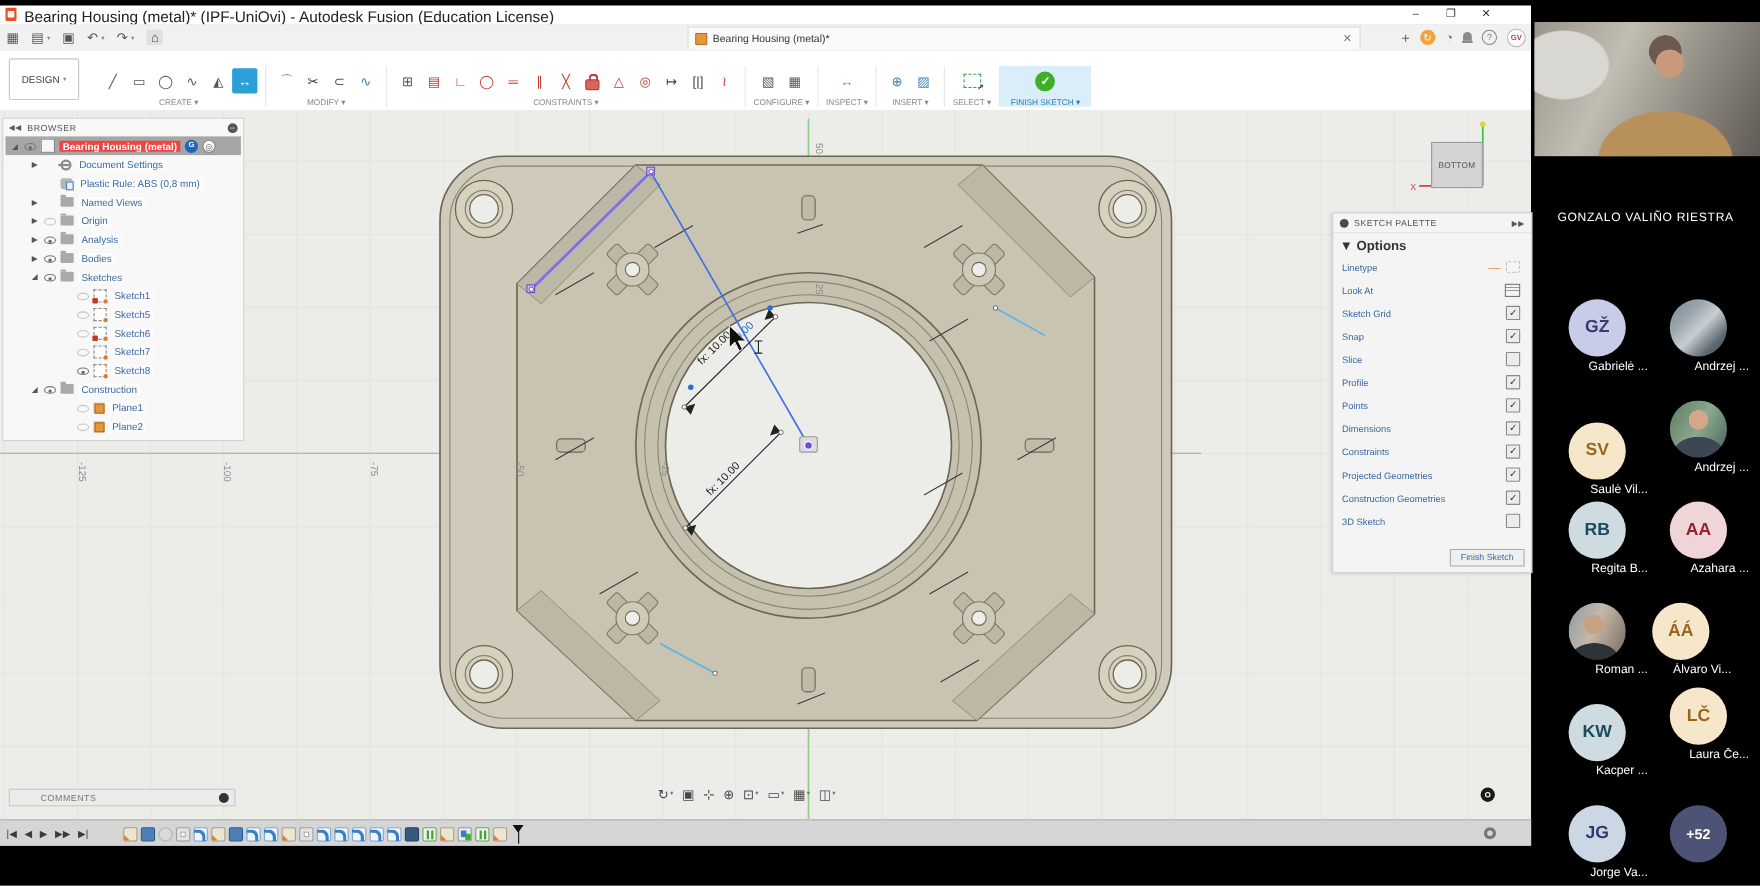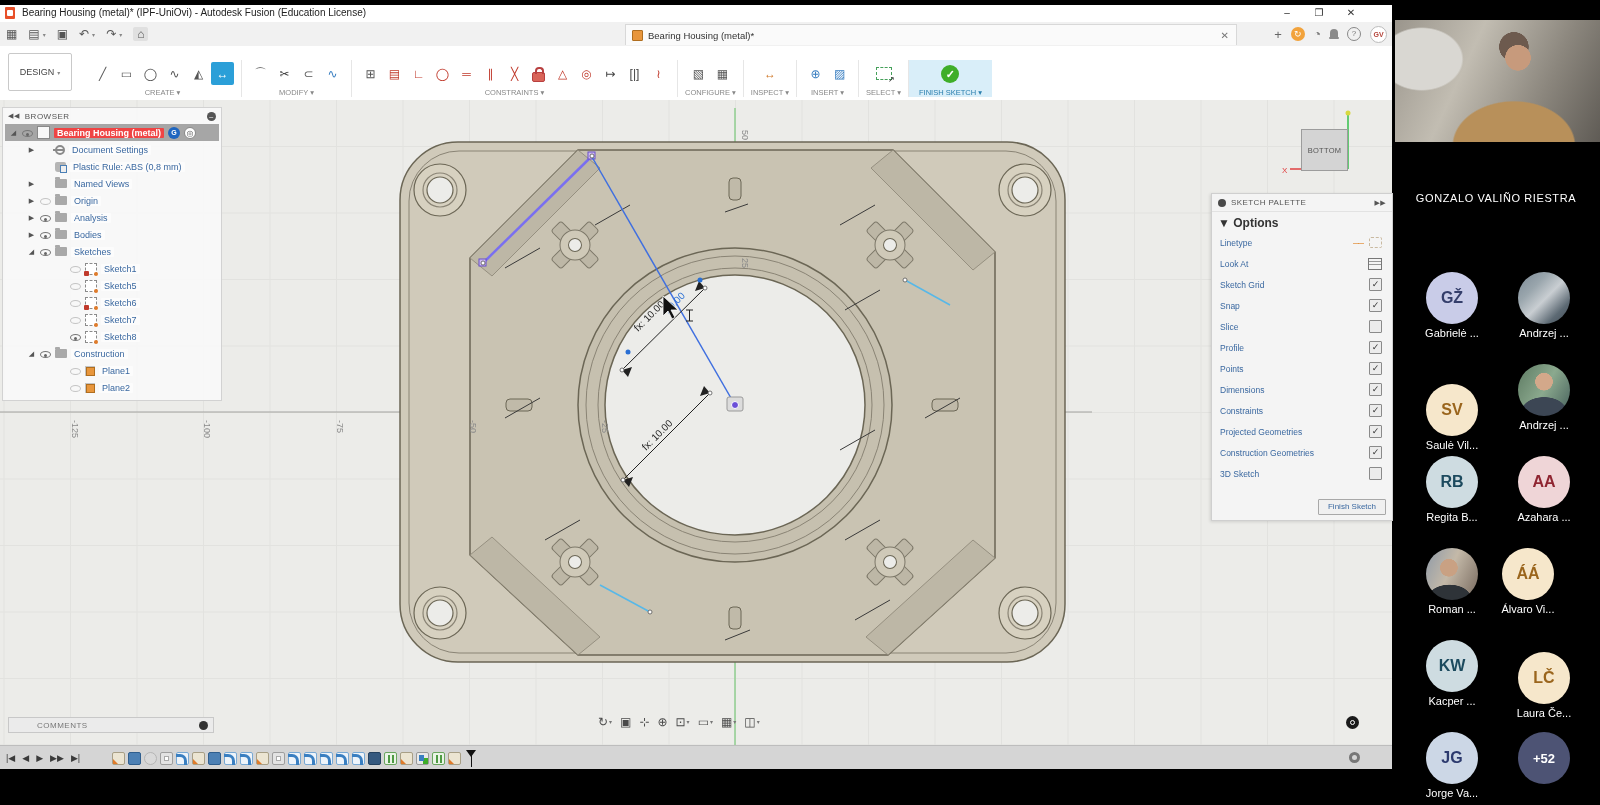--- a/index.html
+++ b/index.html
@@ -3,21 +3,21 @@
 <meta charset="utf-8">
 <style>
   html,body{margin:0;padding:0}
   body{width:1600px;height:805px;background:#000;overflow:hidden;position:relative;
        font-family:"Liberation Sans",sans-serif;-webkit-font-smoothing:antialiased}
   
   .app{position:absolute;left:0;top:0;width:1392px;height:805px;background:#000}
   .titlebar{position:absolute;left:0;top:5px;width:1392px;height:17px;background:#fff;border-bottom:1px solid #e0e0e0}
   .title-icon{position:absolute;left:5px;top:2px;width:10px;height:12px;background:#e8502a;border-radius:1px}
   .title-icon::after{content:"";position:absolute;left:2px;top:3px;width:6px;height:6px;background:#fff;border-radius:1px}
-  .title-text{position:absolute;left:22px;top:2px;font-size:10px;color:#222;white-space:nowrap}
+  .title-text{position:absolute;left:22px;top:2px;font-size:14px;color:#222;white-space:nowrap}
   .wbtn{position:absolute;top:0;width:30px;height:16px;text-align:center;font-size:10px;line-height:16px;color:#333}
   
   .qat{position:absolute;left:0;top:22px;width:1392px;height:24px;background:#f1f1f1;border-bottom:1px solid #dcdcdc}
   .qat-left{position:absolute;left:6px;top:0;height:24px;display:flex;align-items:center;gap:11px}
   .qicon{font-size:12px;color:#555;line-height:1}
   .qicon.home{background:#e0e0e0;border-radius:2px;padding:1px 4px}
   .qcaret{font-size:6px;color:#888;margin-left:-8px}
   .doctab{position:absolute;left:625px;top:2px;width:612px;height:21px;background:#fafafa;border:1px solid #d8d8d8;border-bottom:none;display:flex;align-items:center;box-sizing:border-box}
   .doctab .dicon{width:9px;height:9px;background:#e8963c;border:1px solid #b06e1f;margin:0 5px 0 6px;border-radius:1px}
   .doctab .dlabel{font-size:9.5px;color:#333;white-space:nowrap}
@@ -134,21 +134,21 @@
   .panel{position:absolute;left:1392px;top:0;width:208px;height:805px;background:#000}
   .video{position:absolute;left:0;top:0;width:208px;height:232px;background:#000}
   .photo{position:absolute;left:3px;top:20px;width:205px;height:122px;
     background:
       radial-gradient(circle 13px at 60% 31%, #c79a7c 0 97%, transparent 100%),
       radial-gradient(circle 15px at 58% 22%, #6d5a4e 0 97%, transparent 100%),
       radial-gradient(ellipse 62px 45px at 58% 103%, #b8905a 0 97%, transparent 100%),
       radial-gradient(ellipse 42px 32px at 13% 32%, #d9d7d2 0 95%, transparent 100%),
       linear-gradient(115deg,#9a958c 0%,#c2bdb2 35%,#8b867d 70%,#5f5b55 100%)}
   .vname{position:absolute;left:0;top:192px;width:100%;text-align:center;color:#fff;font-size:11px;letter-spacing:.6px;white-space:nowrap}
-  .pcell{position:absolute;width:92px;text-align:center}
+  .pcell{position:absolute;width:92px;text-align:right}
   .pavatar{width:52px;height:52px;border-radius:50%;margin:0 auto;display:flex;align-items:center;justify-content:center;
            font-size:16px;font-weight:bold}
   .pname{margin-top:3px;color:#fff;font-size:11px;white-space:nowrap;overflow:hidden}
   .pa1{background:linear-gradient(135deg,#7a8894 0%,#9aa6ad 30%,#c9ced2 52%,#5d6a74 78%,#3f4a52 100%)}
   .pa2{background:
       radial-gradient(circle 9px at 50% 34%, #d3a88a 0 96%, transparent 100%),
       radial-gradient(ellipse 23px 15px at 50% 92%, #3c4654 0 96%, transparent 100%),
       linear-gradient(120deg,#5d7a62,#8ba98e 50%,#46605c)}
   .pa3{background:
       radial-gradient(circle 9px at 44% 38%, #c9a183 0 96%, transparent 100%),
@@ -711,21 +711,21 @@
         <div class="pname">Roman ...</div>
       </div>
       <div class="pcell" style="left: 90px; top: 548px;">
         <div class="pavatar" style="background: rgb(246, 231, 203); color: rgb(154, 101, 28);">ÁÁ</div>
         <div class="pname">Álvaro Vi...</div>
       </div>
       <div class="pcell" style="left: 14px; top: 640px;">
         <div class="pavatar" style="background: rgb(206, 220, 225); color: rgb(28, 74, 94);">KW</div>
         <div class="pname">Kacper ...</div>
       </div>
-      <div class="pcell" style="left: 106px; top: 652px;">
+      <div class="pcell" style="left: 106px; top: 625px;">
         <div class="pavatar" style="background: rgb(246, 231, 203); color: rgb(154, 101, 28);">LČ</div>
         <div class="pname">Laura Če...</div>
       </div>
       <div class="pcell" style="left: 14px; top: 732px;">
         <div class="pavatar" style="background: rgb(204, 215, 230); color: rgb(44, 58, 110);">JG</div>
         <div class="pname">Jorge Va...</div>
       </div>
       <div class="pcell" style="left: 106px; top: 732px;">
         <div class="pavatar" style="background: rgb(77, 83, 116); color: rgb(255, 255, 255); font-size: 13px;">+52</div>
       </div>

